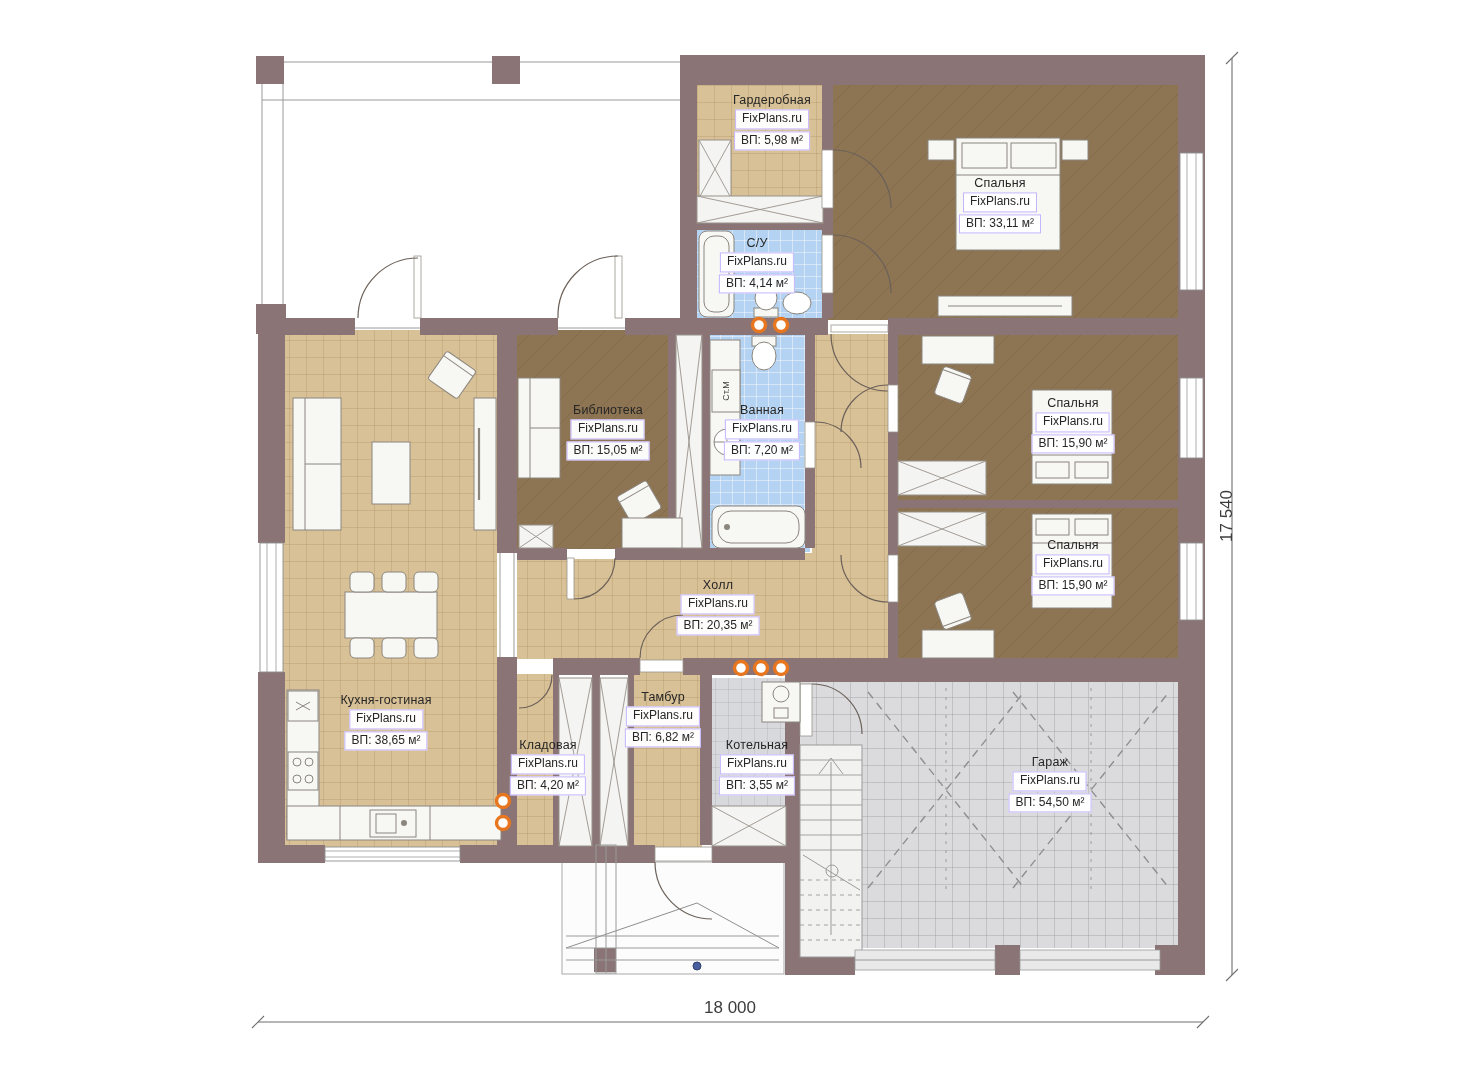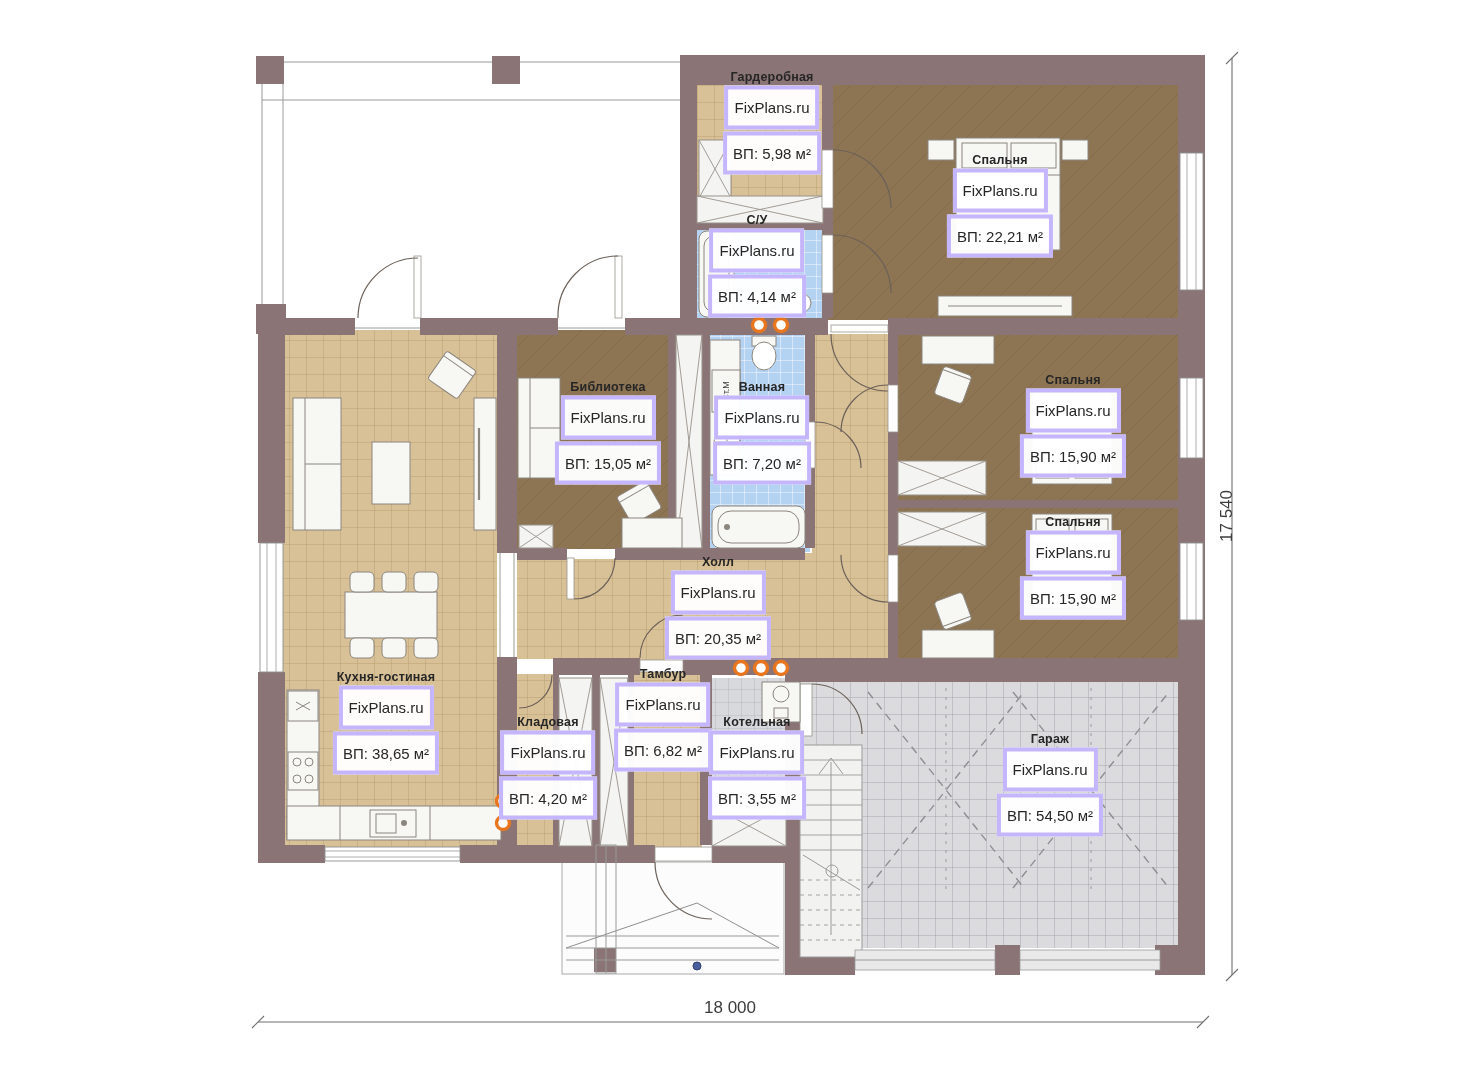--- a/index.html
+++ b/index.html
@@ -24,23 +24,23 @@
   .dash{stroke:#8e8e93;stroke-width:1.4;fill:none;stroke-dasharray:8 6;}
   .cdash{stroke:#9a9aa0;stroke-width:1;fill:none;stroke-dasharray:3 6;}
   .gate{fill:#e9e9e9;stroke:#9a9a9a;stroke-width:0.8;}
   .dimln{stroke:#6f6f6f;stroke-width:1.1;}
   .tread{stroke:#9a9a9a;stroke-width:0.9;}
   .treadd{stroke:#9a9a9a;stroke-width:0.9;stroke-dasharray:4 4;}
 
   
   .room-label{position:absolute;transform:translate(-50%,-50%);display:flex;flex-direction:column;
     align-items:center;gap:2px;pointer-events:none;z-index:5;}
-  .room-name{font-weight:700;font-size:12.5px;color:#262626;white-space:nowrap;letter-spacing:.2px;}
-  .room-box{background:rgba(255,255,255,.97);border:4px solid #c4b5fd;padding:8px 6px;
-    font-size:15px;color:#262626;white-space:nowrap;line-height:1.3;}
+  .room-name{font-weight:400;font-size:12.5px;color:#262626;white-space:nowrap;letter-spacing:.2px;}
+  .room-box{background:rgba(255,255,255,.97);border:1px solid #c4b5fd;padding:1px 6px;
+    font-size:12px;color:#262626;white-space:nowrap;line-height:1.3;}
 
   .dim{position:absolute;font-size:17px;color:#3c3c3c;z-index:5;}
   #dim-width{left:730px;top:998px;transform:translateX(-50%);}
   #dim-height{left:1227px;top:516px;transform:translate(-50%,-50%) rotate(-90deg);}
   #washing-label{position:absolute;left:726px;top:391px;font-size:9px;color:#3d3d3d;
     transform:translate(-50%,-50%) rotate(-90deg);z-index:5;white-space:nowrap;}
 </style>
 </head>
 <body>
 
@@ -534,21 +534,21 @@
 
   <div class="room-label" style="left: 757px; top: 265px;">
     <div class="room-name">С/У</div>
     <div class="room-box room-watermark">FixPlans.ru</div>
     <div class="room-box room-area">ВП: 4,14 м²</div>
   </div>
 
   <div class="room-label" style="left: 1000px; top: 205px;">
     <div class="room-name">Спальня</div>
     <div class="room-box room-watermark">FixPlans.ru</div>
-    <div class="room-box room-area">ВП: 22,21 м²</div>
+    <div class="room-box room-area">ВП: 33,11 м²</div>
   </div>
 
   <div class="room-label" style="left: 608px; top: 432px;">
     <div class="room-name">Библиотека</div>
     <div class="room-box room-watermark">FixPlans.ru</div>
     <div class="room-box room-area">ВП: 15,05 м²</div>
   </div>
 
   <div class="room-label" style="left: 762px; top: 432px;">
     <div class="room-name">Ванная</div>

